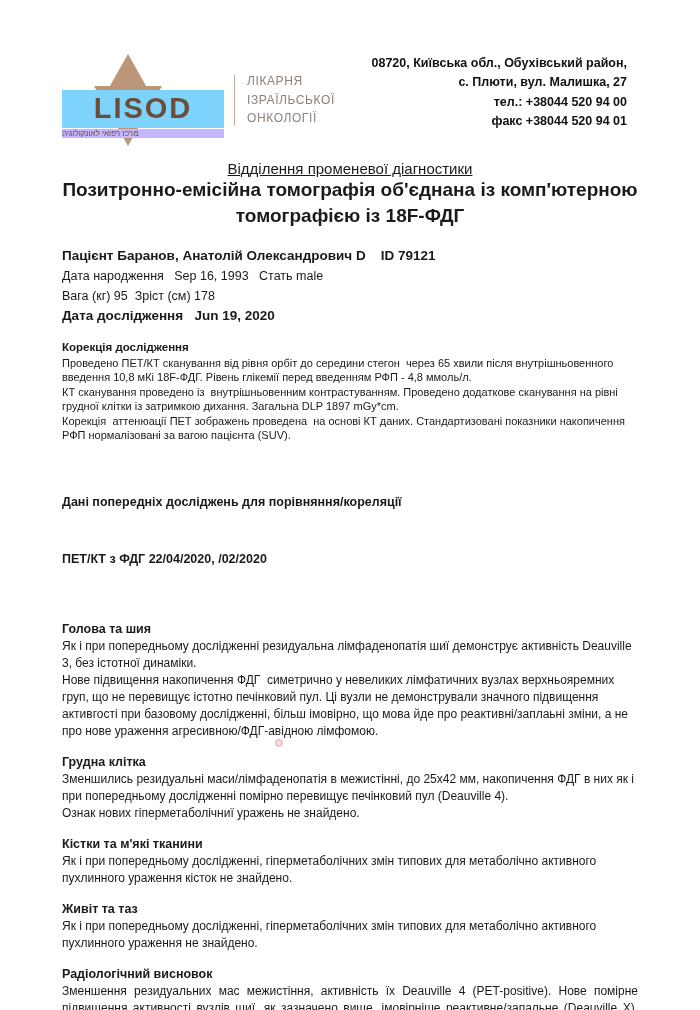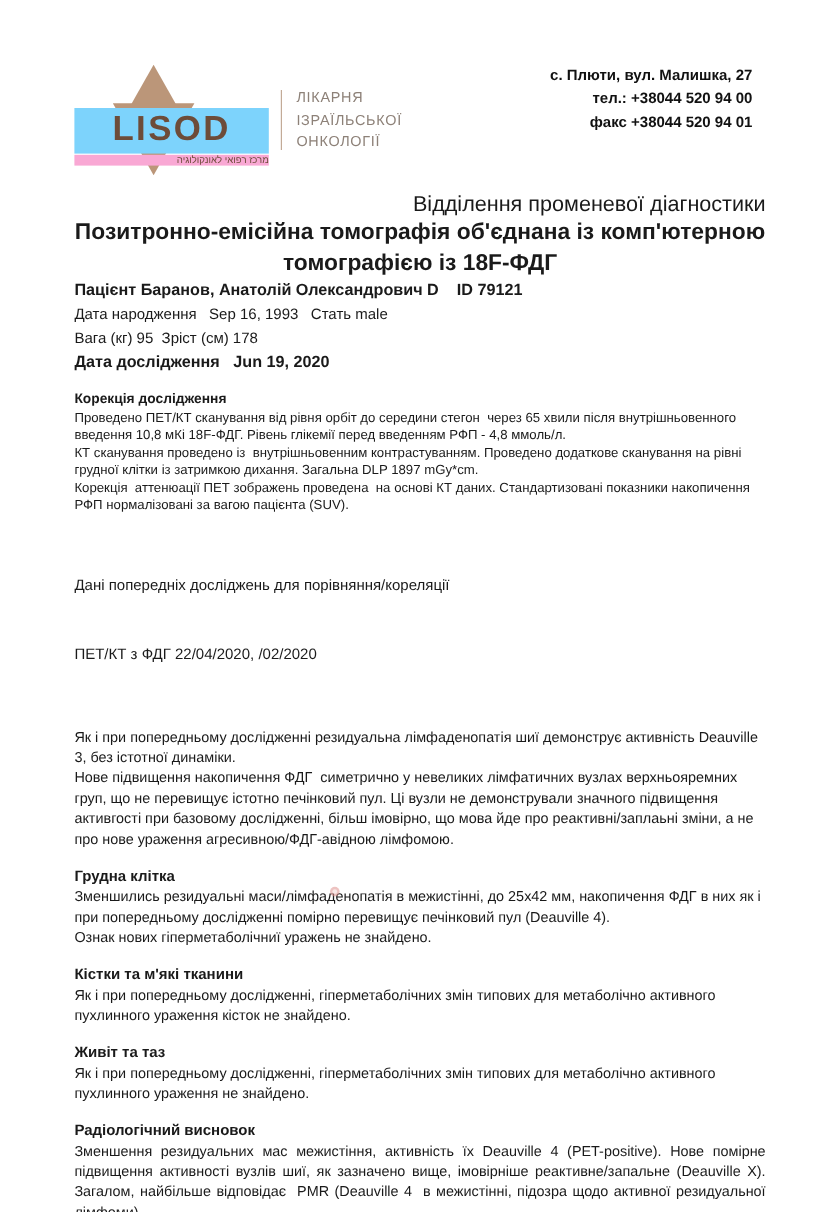--- a/index.html
+++ b/index.html
@@ -20,44 +20,44 @@
   .logo { position: relative; width: 162px; height: 92px; flex: 0 0 auto; }
   .star-svg { position: absolute; left: 30px; top: 0; width: 72px; height: 92px; }
   .brand {
     position: absolute; left: 0; top: 36px; width: 162px; height: 38px;
     background: #7dd3fc; text-align: center;
     font-size: 29px; font-weight: 700; letter-spacing: 2px; line-height: 36px;
     color: var(--brand, #6d4c39);
   }
   .hebrew {
     position: absolute; left: 0; top: 75px; width: 162px;
-    text-align: right; font-size: 8px; color: var(--brand, #6d4c39);
-    background: #f9a8d4;
+    text-align: left; font-size: 8px; color: var(--brand, #6d4c39);
+    background: #c4b5fd;
   }
   .logo-divider { width: 1px; height: 50px; background: #c3ab97; margin: 0 12px 0 10px; }
   .tagline { font-size: 12px; letter-spacing: 0.6px; line-height: 1.55; color: var(--tagline, #8d8178); }
   .address { text-align: right; font-size: 12.5px; font-weight: 700; line-height: 1.55; color: #111; }
   .website { display: inline-block; color: #000; font-weight: 700; text-decoration: underline; cursor: pointer; }
 
   
-  .dept-title { margin-top: 14px; text-align: right; font-size: 18px; }
+  .dept-title { margin-top: 14px; text-align: center; font-size: 15px; text-decoration: underline; }
   .study-title { text-align: center; font-size: 19px; font-weight: 700; line-height: 1.35; white-space: pre-wrap; }
 
   
-  .patient { font-size: 12.5px; line-height: 20px; }
+  .patient { margin-top: 18px; font-size: 12.5px; line-height: 20px; }
   .patient .pline { white-space: pre-wrap; }
   .patient .bold { font-weight: 700; font-size: 13.5px; }
 
   
   .methodology { margin-top: 14px; font-size: 11px; line-height: 14.5px; }
   .methodology h3 { font-size: 11.5px; font-weight: 700; margin-bottom: 1px; }
   .methodology p { white-space: pre-wrap; }
 
   
-  .comparison { margin-top: 12px; font-size: 12.5px; font-weight: 400; line-height: 19px; white-space: pre-wrap; }
+  .comparison { margin-top: 12px; font-size: 12.5px; font-weight: 700; line-height: 19px; white-space: pre-wrap; }
 
   
   .section { margin-top: 13px; font-size: 12px; line-height: 17px; }
   .section h3 { font-size: 12.5px; font-weight: 700; line-height: 18px; }
   .section p { white-space: pre-wrap; }
   .section.justify p { text-align: justify; }
 
   
   .red-dot {
     position: absolute; left: 275px; top: 739px;
@@ -85,20 +85,21 @@
         <div class="hebrew">מרכז רפואי לאונקולוגיה</div>
       </div>
       <div class="logo-divider"></div>
       <div class="tagline">
         <div>ЛІКАРНЯ</div>
         <div>ІЗРАЇЛЬСЬКОЇ</div>
         <div>ОНКОЛОГІЇ</div>
       </div>
     </div>
     <div class="address">
+      <div>08720, Київська обл., Обухівський район,</div>
       <div>с. Плюти, вул. Малишка, 27</div>
       <div>тел.: +38044 520 94 00</div>
       <div>факс +38044 520 94 01</div>
     </div>
   </div>
 
   <div class="dept-title">Відділення променевої діагностики</div>
   <div class="study-title">Позитронно-емісійна томографія об'єднана із комп'ютерною томографією із 18F-ФДГ</div>
 
   <div class="patient">
@@ -114,20 +115,21 @@
     <p>КТ сканування проведено із  внутрішньовенним контрастуванням. Проведено додаткове сканування на рівні грудної клітки із затримкою дихання. Загальна DLP 1897 mGy*cm.</p>
     <p>Корекція  аттенюації ПЕТ зображень проведена  на основі КТ даних. Стандартизовані показники накопичення РФП нормалізовані за вагою пацієнта (SUV).</p>
   </div>
 
   <div class="comparison">
     <div>Дані попередніх досліджень для порівняння/кореляції</div>
     <div>ПЕТ/КТ з ФДГ 22/04/2020, /02/2020</div>
   </div>
 
   <div class="section">
+    <h3>Голова та шия</h3>
     <p>Як і при попередньому дослідженні резидуальна лімфаденопатія шиї демонструє активність Deauville 3, без істотної динаміки.</p>
     <p>Нове підвищення накопичення ФДГ  симетрично у невеликих лімфатичних вузлах верхньояремних груп, що не перевищує істотно печінковий пул. Ці вузли не демонстрували значного підвищення активгості при базовому дослідженні, більш імовірно, що мова йде про реактивні/заплаьні зміни, а не про нове ураження агресивною/ФДГ-авідною лімфомою.</p>
   </div>
 
   <div class="section">
     <h3>Грудна клітка</h3>
     <p>Зменшились резидуальні маси/лімфаденопатія в межистінні, до 25х42 мм, накопичення ФДГ в них як і при попередньому дослідженні помірно перевищує печінковий пул (Deauville 4).</p>
     <p>Ознак нових гіперметаболічниї уражень не знайдено.</p>
   </div>
 

